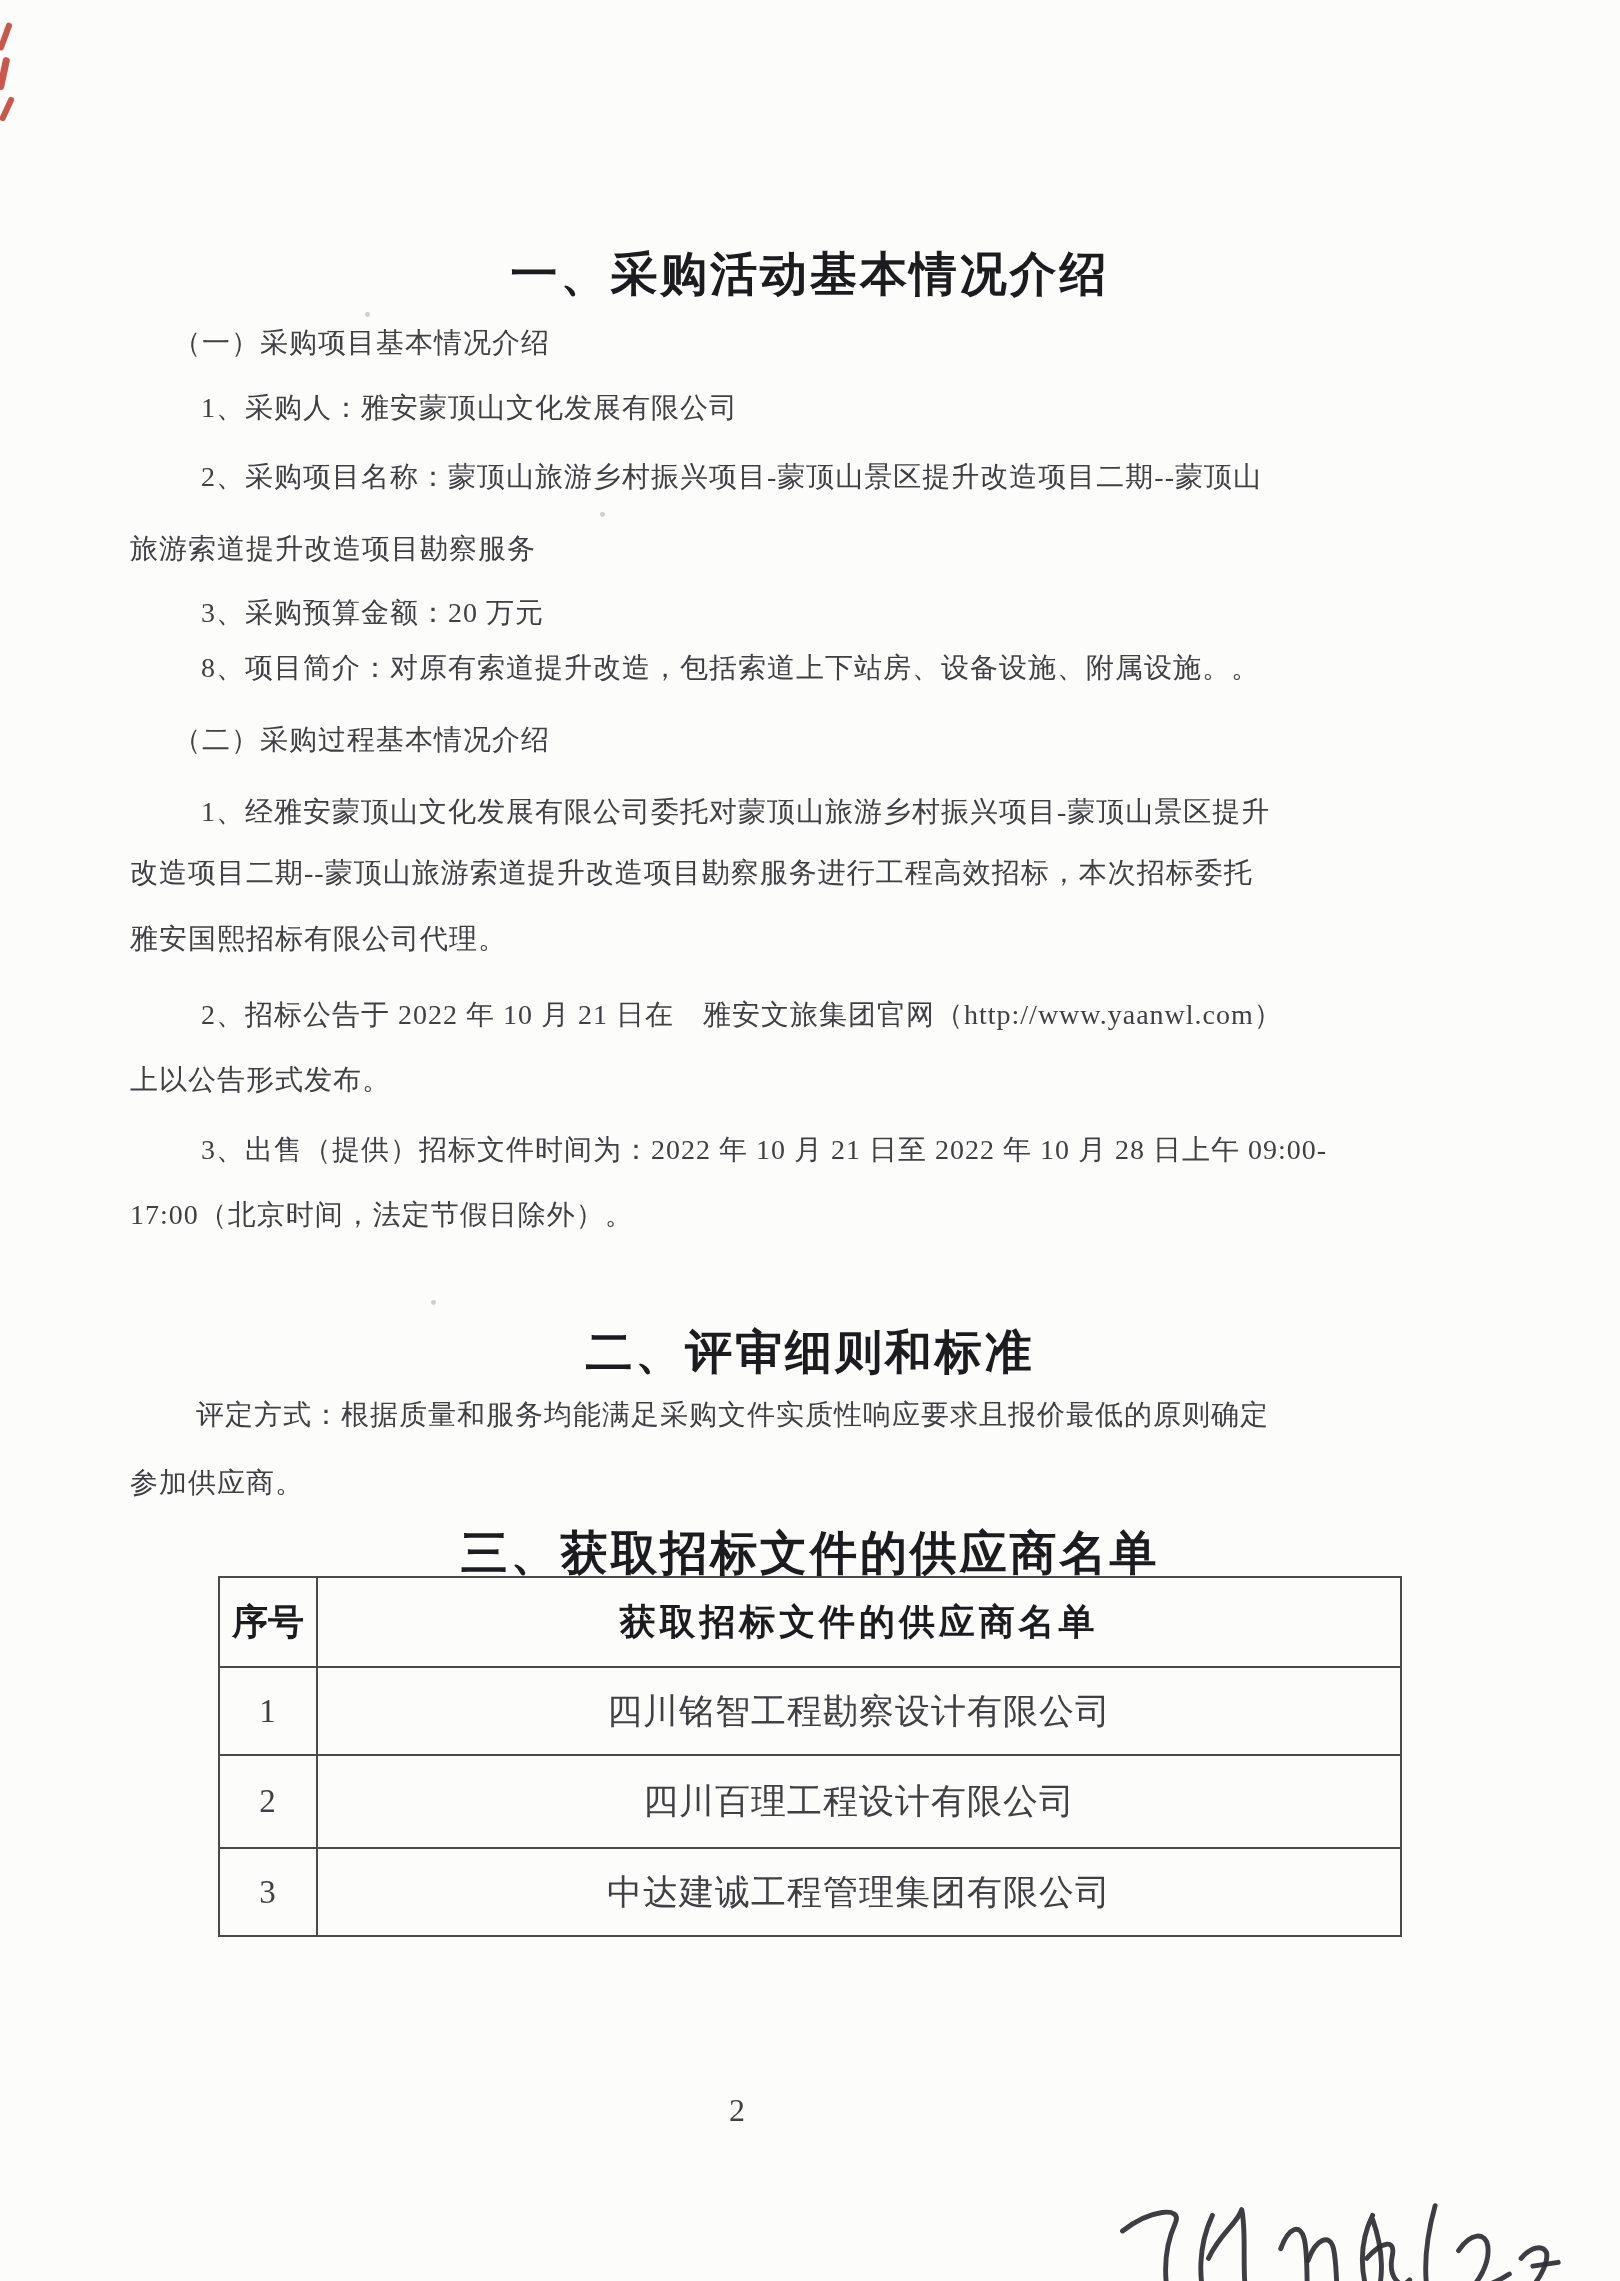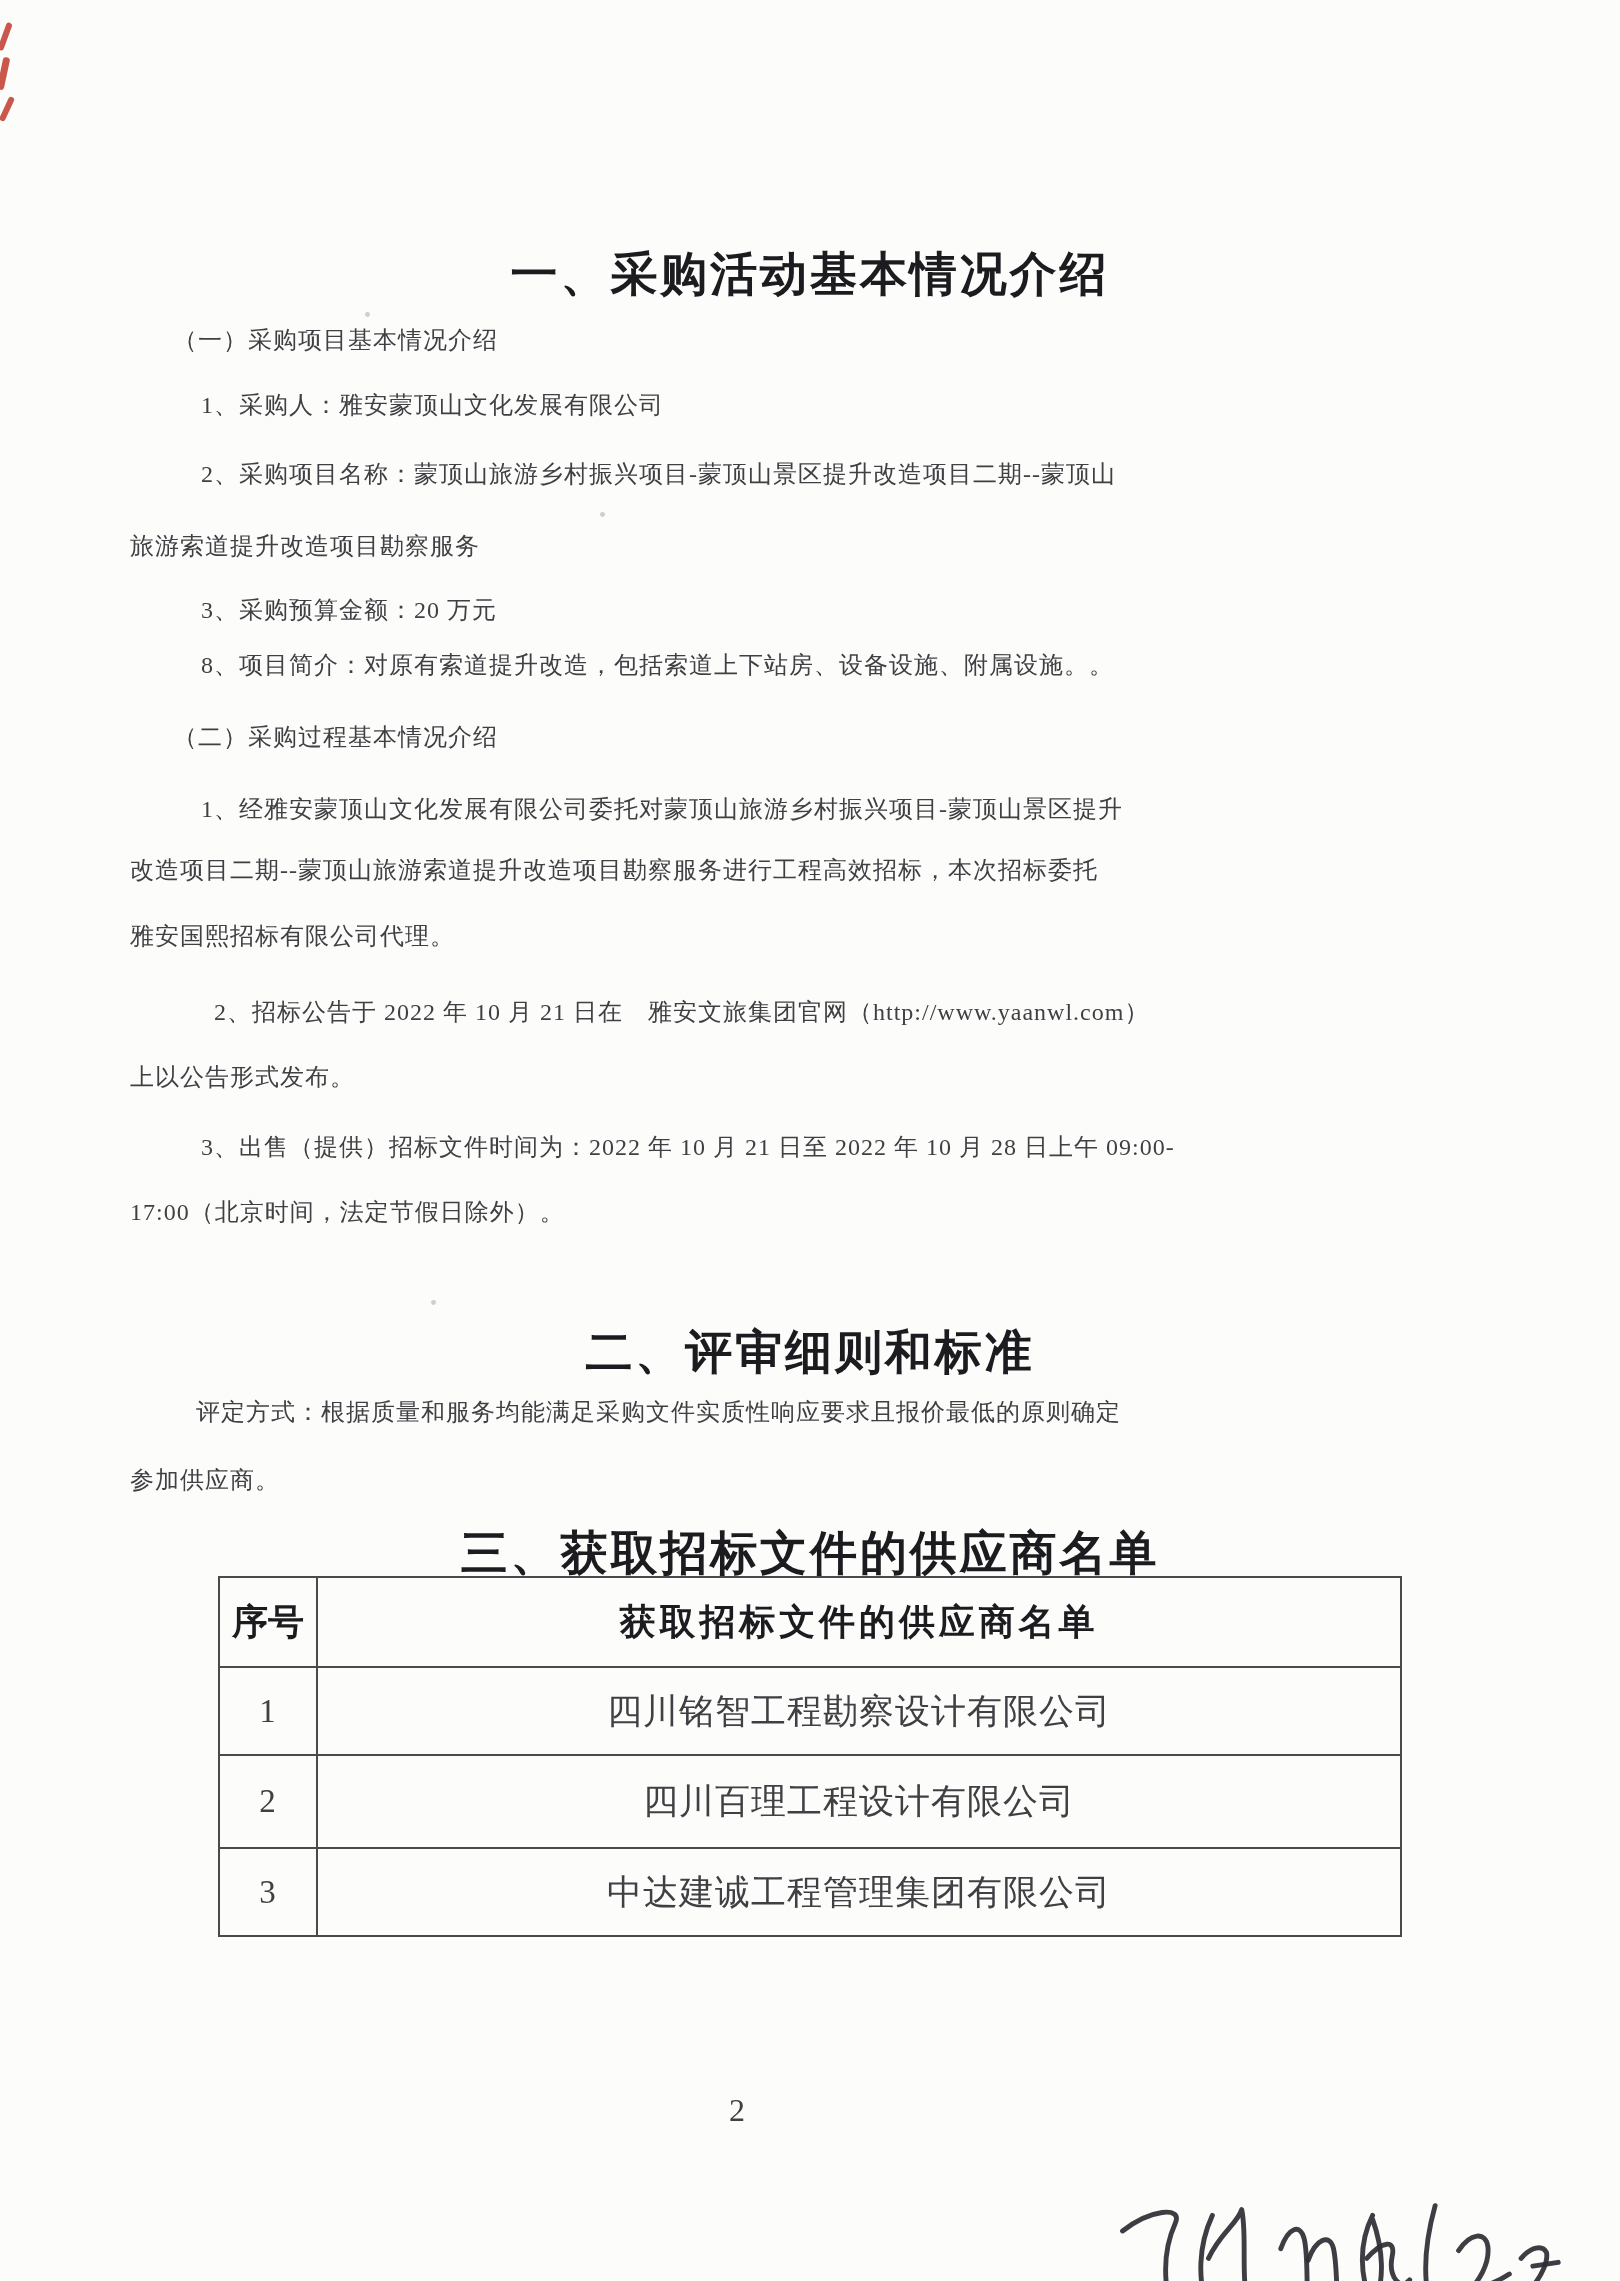--- a/index.html
+++ b/index.html
@@ -15,21 +15,21 @@
   .hd{
     position:absolute;left:0;width:100%;
     text-align:center;white-space:nowrap;
     font-family:"Liberation Sans","DejaVu Sans",sans-serif;
     font-weight:700;font-size:47px;letter-spacing:2.9px;
     color:var(--c-ink_heading,#1c1c20);
   }
   
   .ln{
     position:absolute;white-space:nowrap;
-    font-size:24px;line-height:1.25;letter-spacing:1px;
+    font-size:28px;line-height:1.25;letter-spacing:1px;
     color:var(--c-ink_body,#3d3d42);
   }
   
   .doc-table{
     position:absolute;left:218px;top:1576px;width:1184px;
     border-collapse:collapse;table-layout:fixed;
     border:2.9px solid var(--c-table_border,#4a4a4a);
   }
   .doc-table th,.doc-table td{
     border:2px solid var(--c-table_border,#4a4a4a);
@@ -87,21 +87,21 @@
   <div class="ln" style="top:390px;left:201px;">1、采购人：雅安蒙顶山文化发展有限公司</div>
   <div class="ln" style="top:459px;left:201px;">2、采购项目名称：蒙顶山旅游乡村振兴项目-蒙顶山景区提升改造项目二期--蒙顶山</div>
   <div class="ln" style="top:531px;left:130px;">旅游索道提升改造项目勘察服务</div>
   <div class="ln" style="top:595px;left:201px;">3、采购预算金额：20 万元</div>
   <div class="ln" style="top:650px;left:201px;">8、项目简介：对原有索道提升改造，包括索道上下站房、设备设施、附属设施。。</div>
 
   <div class="ln" style="top:722px;left:173px;">（二）采购过程基本情况介绍</div>
   <div class="ln" style="top:794px;left:201px;">1、经雅安蒙顶山文化发展有限公司委托对蒙顶山旅游乡村振兴项目-蒙顶山景区提升</div>
   <div class="ln" style="top:921px;left:130px;">雅安国熙招标有限公司代理。</div>
   <div class="ln" style="top:855px;left:130px;">改造项目二期--蒙顶山旅游索道提升改造项目勘察服务进行工程高效招标，本次招标委托</div>
-  <div class="ln" style="top:997px;left:214px;">2、招标公告于 2022 年 10 月 21 日在　雅安文旅集团官网（http://www.yaanwl.com）</div>
+  <div class="ln" style="top:997px;left:201px;">2、招标公告于 2022 年 10 月 21 日在　雅安文旅集团官网（http://www.yaanwl.com）</div>
   <div class="ln" style="top:1062px;left:130px;">上以公告形式发布。</div>
   <div class="ln" style="top:1132px;left:201px;">3、出售（提供）招标文件时间为：2022 年 10 月 21 日至 2022 年 10 月 28 日上午 09:00-</div>
   <div class="ln" style="top:1197px;left:130px;">17:00（北京时间，法定节假日除外）。</div>
 
   <div class="hd" style="top:1321px;">二、评审细则和标准</div>
   <div class="ln" style="top:1397px;left:196px;">评定方式：根据质量和服务均能满足采购文件实质性响应要求且报价最低的原则确定</div>
   <div class="ln" style="top:1465px;left:130px;">参加供应商。</div>
 
   <div class="hd" style="top:1522px;">三、获取招标文件的供应商名单</div>
 

